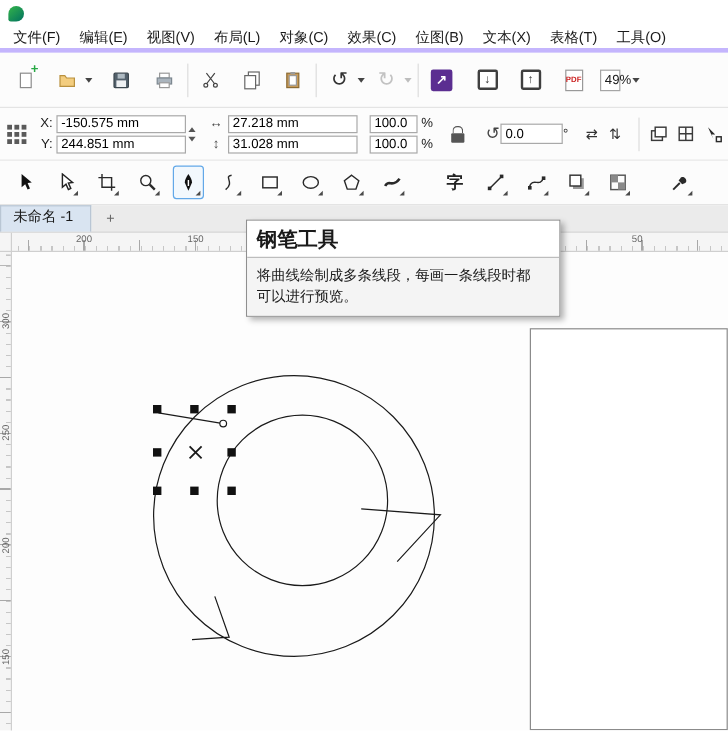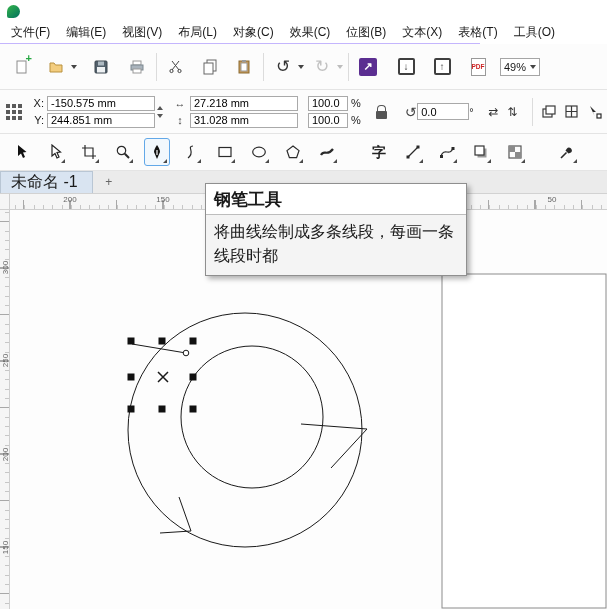--- a/index.html
+++ b/index.html
@@ -5,38 +5,38 @@
   *{margin:0;padding:0;box-sizing:border-box;}
   body{background:#fff;}
   .app{position:relative;width:607px;height:609px;background:#fff;font-family:"Liberation Sans","DejaVu Sans",sans-serif;font-size:12px;color:#1a1a1a;overflow:hidden;}
 
   
   .titlebar{position:absolute;left:0;top:0;width:607px;height:22px;background:#fff;display:flex;align-items:center;gap:7px;padding-left:7px;}
   .app-logo{width:13px;height:13px;background:linear-gradient(140deg,#35b44a,#00715f);border-radius:50% 50% 50% 2px;}
   .title-text{font-size:12px;color:#1b1b1b;}
 
   
-  .menubar{position:absolute;left:0;top:22px;width:480px;height:22px;background:#fff;display:flex;align-items:center;padding-left:3px;border-bottom:1px solid #c4b5fd;}
+  .menubar{position:absolute;left:0;top:22px;width:607px;height:22px;background:#fff;display:flex;align-items:center;padding-left:3px;border-bottom:4px solid #c4b5fd;}
   .menu-item{padding:3px 8px;cursor:default;white-space:nowrap;}
 
   
   .stdbar{position:absolute;left:0;top:44px;width:607px;height:46px;background:#fcfcfc;border-bottom:1px solid #e4e4e4;display:flex;align-items:center;padding-left:8px;}
   .tbtn{width:28px;height:32px;display:flex;align-items:center;justify-content:center;position:relative;background:transparent;border:1px solid transparent;}
   .tbtn svg{display:block;}
   .sep-v{width:1px;height:28px;background:#dcdcdc;margin:0 5px;}
   .caret{width:0;height:0;border-left:3.5px solid transparent;border-right:3.5px solid transparent;border-top:4px solid #444;margin-left:1px;}
   .caret.dim{border-top-color:#bdbdbd;}
   .glyph16{font-size:17px;line-height:1;color:#333;}
   .glyph16.dim{color:#c2c2c2;}
   .new-plus{position:absolute;right:3px;top:1px;color:#27a844;font-weight:bold;font-size:11px;line-height:1;}
   .launcher{width:18px;height:18px;background:#5b2e91;border-radius:2px;color:#fff;font-size:11px;font-weight:bold;display:flex;align-items:center;justify-content:center;}
   .portbox{width:17px;height:17px;border:2px solid #3f3f3f;border-radius:2px;color:#333;font-size:10px;font-weight:bold;display:flex;align-items:center;justify-content:center;background:#fff;}
   .pdfbox{width:15px;height:18px;background:#fff;border:1px solid #999;display:flex;align-items:center;justify-content:center;}
   .pdfbox span{color:#cc2222;font-size:6.5px;font-weight:bold;}
-  .zoombox{width:40px;height:18px;border:1px solid #a5a5a5;background:#fff;display:flex;align-items:center;justify-content:space-between;padding:0 3px;margin-left:8px;}
+  .zoombox{width:17px;height:18px;border:1px solid #a5a5a5;background:#fff;display:flex;align-items:center;justify-content:space-between;padding:0 3px;margin-left:8px;}
   .zoombox .zval{font-size:11px;}
 
   
   .propbar{position:absolute;left:0;top:90px;width:607px;height:44px;background:#fcfcfc;border-bottom:1px solid #e4e4e4;display:flex;align-items:center;padding-left:6px;}
   .origin-grid{display:grid;grid-template-columns:repeat(3,4px);grid-template-rows:repeat(3,4px);gap:2px;margin-right:8px;}
   .origin-grid i{background:#5a5a5a;width:4px;height:4px;}
   .stack2{display:flex;flex-direction:column;gap:2px;justify-content:center;}
   .row-c{display:flex;align-items:center;gap:3px;}
   .pb-label{width:14px;font-size:11px;text-align:right;}
   .pb-input{width:108px;height:15px;border:1px solid #a9a9a9;background:#fff;font-size:11px;padding:0 3px;font-family:"Liberation Sans","DejaVu Sans",sans-serif;}
@@ -58,21 +58,21 @@
   .toolbox{position:absolute;left:0;top:134px;width:607px;height:37px;background:#fcfcfc;border-bottom:1px solid #e4e4e4;display:flex;align-items:center;gap:8px;padding-left:8px;}
   .tool{position:relative;width:26px;height:28px;background:transparent;border:1px solid transparent;display:flex;align-items:center;justify-content:center;}
   .tool svg{stroke:#2a2a2a;fill:none;stroke-width:1.2;display:block;}
   .tool.fly::after{content:"";position:absolute;right:2px;bottom:2px;width:0;height:0;border-left:4px solid transparent;border-bottom:4px solid #4a4a4a;}
   .tool.active{border:1px solid #62a8e8;border-radius:3px;background:#f2f8fd;}
   .tool .txt-glyph{font-size:14px;font-weight:600;color:#222;line-height:1;}
   .tool.gap{margin-left:18px;}
 
   
   .tabbar{position:absolute;left:0;top:171px;width:607px;height:23px;background:#ebebeb;border-bottom:1px solid #d2d2d2;display:flex;align-items:flex-end;}
-  .doc-tab{height:22px;padding:0 14px 0 10px;display:flex;align-items:flex-end;background:#d9e4f1;border:1px solid #b9c6d4;border-bottom:none;font-size:16px;white-space:nowrap;}
+  .doc-tab{height:22px;padding:0 14px 0 10px;display:flex;align-items:flex-start;background:#d9e4f1;border:1px solid #b9c6d4;border-bottom:none;font-size:12px;white-space:nowrap;}
   .newtab-btn{width:16px;height:16px;margin:0 0 3px 8px;display:flex;align-items:center;justify-content:center;color:#666;font-size:12px;background:transparent;border:none;}
 
   
   .ruler-corner{position:absolute;left:0;top:194px;width:10px;height:16px;background:#f5f5f5;border-right:1px solid #cfcfcf;border-bottom:1px solid #cfcfcf;}
   .ruler-h{position:absolute;left:10px;top:194px;width:597px;height:16px;background:#f5f5f5;border-bottom:1px solid #cfcfcf;
     background-image:
       repeating-linear-gradient(to right,#a8a8a8 0 1px,transparent 1px 46.5px),
       repeating-linear-gradient(to right,#c6c6c6 0 1px,transparent 1px 9.3px);
     background-size:100% 9px,100% 4px;
     background-position:13px 100%,4.5px 100%;
@@ -86,21 +86,21 @@
     background-position:100% 11px,100% 2px;
     background-repeat:no-repeat;}
   .vr-num{position:absolute;left:-5px;width:20px;text-align:center;font-size:8px;color:#666;transform:rotate(-90deg);}
 
   
   .canvas{position:absolute;left:10px;top:210px;width:597px;height:399px;background:#fdfdfd;overflow:hidden;}
 
   
   .tooltip{position:absolute;left:205px;top:183px;width:262px;z-index:60;background:#fff;border:1px solid #8f8f8f;box-shadow:3px 3px 5px rgba(0,0,0,0.3);}
   .tooltip-title{padding:4px 8px 3px;font-weight:bold;font-size:17px;background:#fff;}
-  .tooltip-body{border-top:1px solid #bdbdbd;background:#f4f4f4;padding:5px 8px 7px;line-height:1.5;font-size:16px;}
+  .tooltip-body{border-top:1px solid #bdbdbd;background:#f4f4f4;padding:5px 8px 7px;line-height:1.5;font-size:12px;}
 </style>
 </head>
 <body>
 
 <div class="app">
 
   <div class="titlebar">
     <div class="app-logo"></div>
   </div>
 
@@ -372,21 +372,21 @@
     </div>
     <button class="newtab-btn">
       <span>+</span>
     </button>
   </div>
 
   <div class="ruler-corner"></div>
   <div class="ruler-h">
       <span class="hr-num" style="left: 60px;">200</span>
       <span class="hr-num" style="left: 153px;">150</span>
-      <span class="hr-num" style="left: 542px; text-align: center;">50</span>
+      <span class="hr-num" style="left: 521px; text-align: center;">50</span>
     </div>
   <div class="ruler-v">
       <span class="vr-num" style="top: 53px;">300</span>
       <span class="vr-num" style="top: 146px;">250</span>
       <span class="vr-num" style="top: 240px;">200</span>
       <span class="vr-num" style="top: 333px;">150</span>
     </div>
 
   <div class="canvas">
     <svg width="597" height="399">
@@ -413,16 +413,17 @@
         <rect x="148.5" y="195.5" width="7" height="7"></rect>
         <rect x="179.5" y="195.5" width="7" height="7"></rect>
       </g>
     </svg>
   </div>
 
   <div class="tooltip">
     <div class="tooltip-title">钢笔工具</div>
     <div class="tooltip-body">
       <div>将曲线绘制成多条线段，每画一条线段时都</div>
+      <div>可以进行预览。</div>
     </div>
   </div>
 
 </div>
 
 </body></html>

